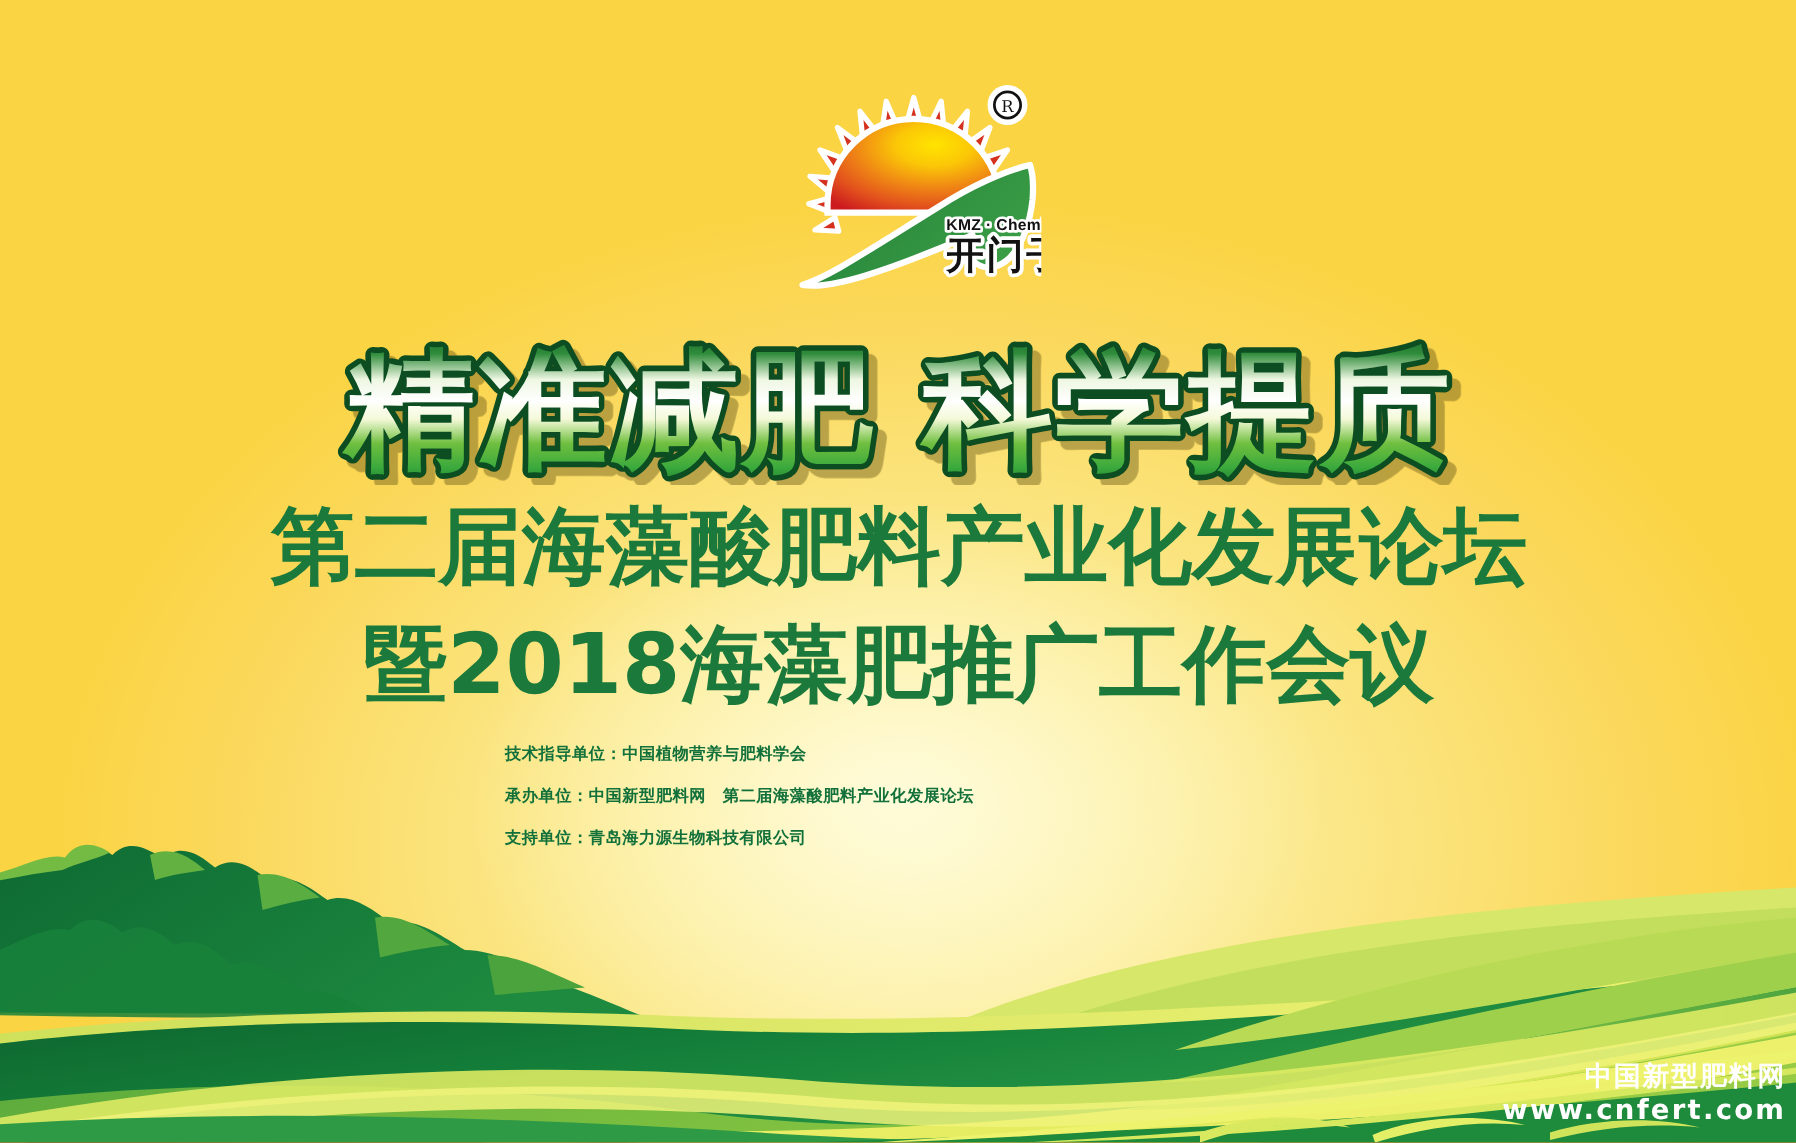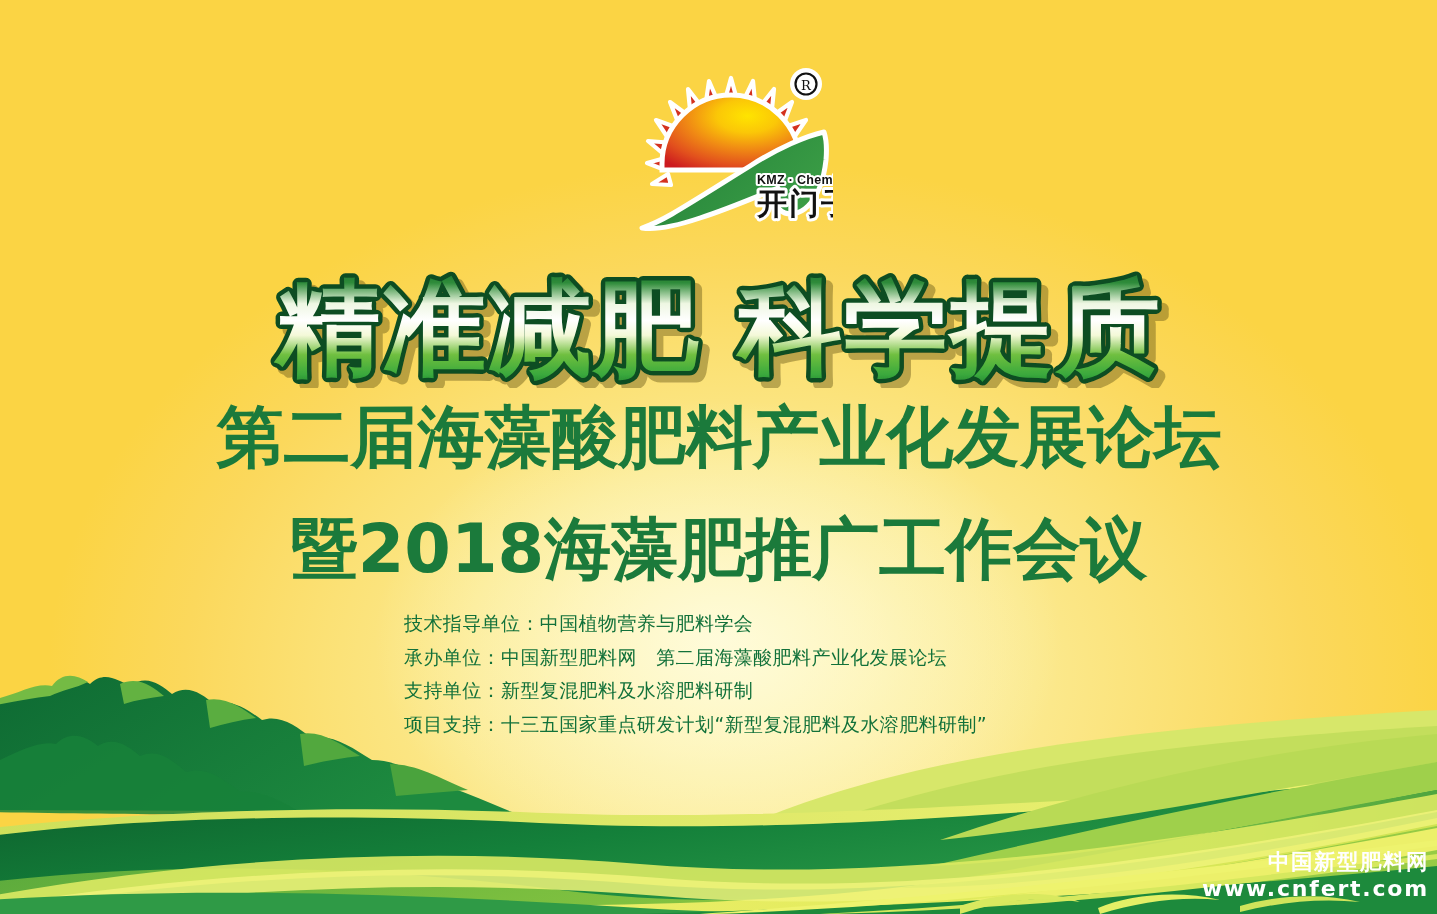--- a/index.html
+++ b/index.html
@@ -74,34 +74,34 @@
   .headline svg { display:block; margin: 0 auto; }
 
   
   .subtitle {
     position: absolute;
     left: 0;
     width: 1437px;
     text-align: center;
   }
   .subtitle-1 { top: 398px; }
-  .subtitle-2 { top: 509px; }
+  .subtitle-2 { top: 491px; }
   .subtitle svg { display:block; margin: 0 auto; }
 
   
   .credits {
     position: absolute;
     left: 404px;
-    top: 607px;
+    top: 587px;
     width: 720px;
     color: #12713a;
-    font-size: 19px;
+    font-size: 13px;
     line-height: 33.5px;
     letter-spacing: 0.4px;
-    font-weight: 400;
+    font-weight: 700;
     white-space: nowrap;
   }
   .credit-line { display: block; }
 
   
   .watermark {
     position: absolute;
     right: 8px;
     bottom: 14px;
     text-align: right;
@@ -327,22 +327,21 @@
 
   <div class="subtitle subtitle-2">
     <svg width="1060" height="80" viewBox="0 0 1060 80" xmlns="http://www.w3.org/2000/svg">
       <text x="530" y="63" text-anchor="middle" font-family="'DejaVu Sans', sans-serif" font-size="67" font-weight="bold" letter-spacing="0" fill="#1b7a3b">暨2018海藻肥推广工作会议</text>
     </svg>
   </div>
 
   <div class="credits">
     <span class="credit-line">技术指导单位：中国植物营养与肥料学会</span>
     <span class="credit-line">承办单位：中国新型肥料网　第二届海藻酸肥料产业化发展论坛</span>
-    <span class="credit-line">支持单位：新型复混肥料及水溶肥料研制</span>
-    <span class="credit-line">项目支持：十三五国家重点研发计划“新型复混肥料及水溶肥料研制”</span>
+    <span class="credit-line">支持单位：青岛海力源生物科技有限公司</span>
   </div>
 
   <div class="watermark">
     <span class="wm-cn">中国新型肥料网</span>
     <span class="wm-url">www.cnfert.com</span>
   </div>
 
 </div>
 
 </body></html>

